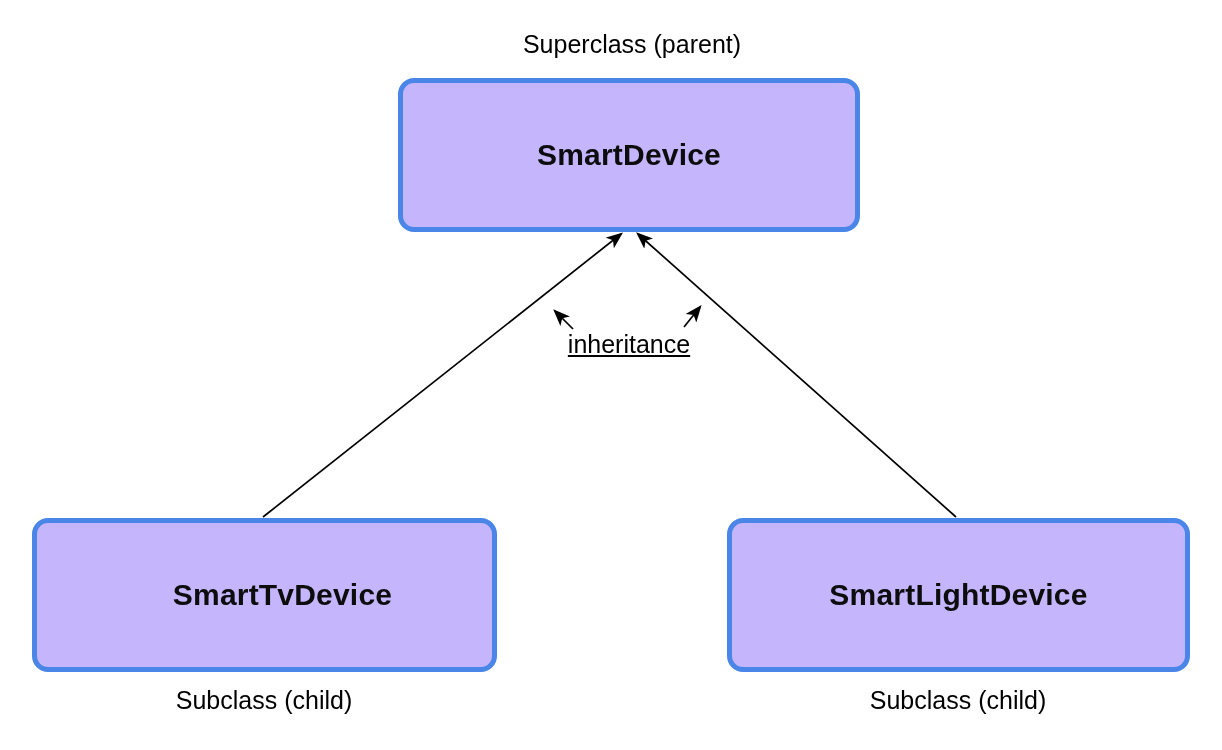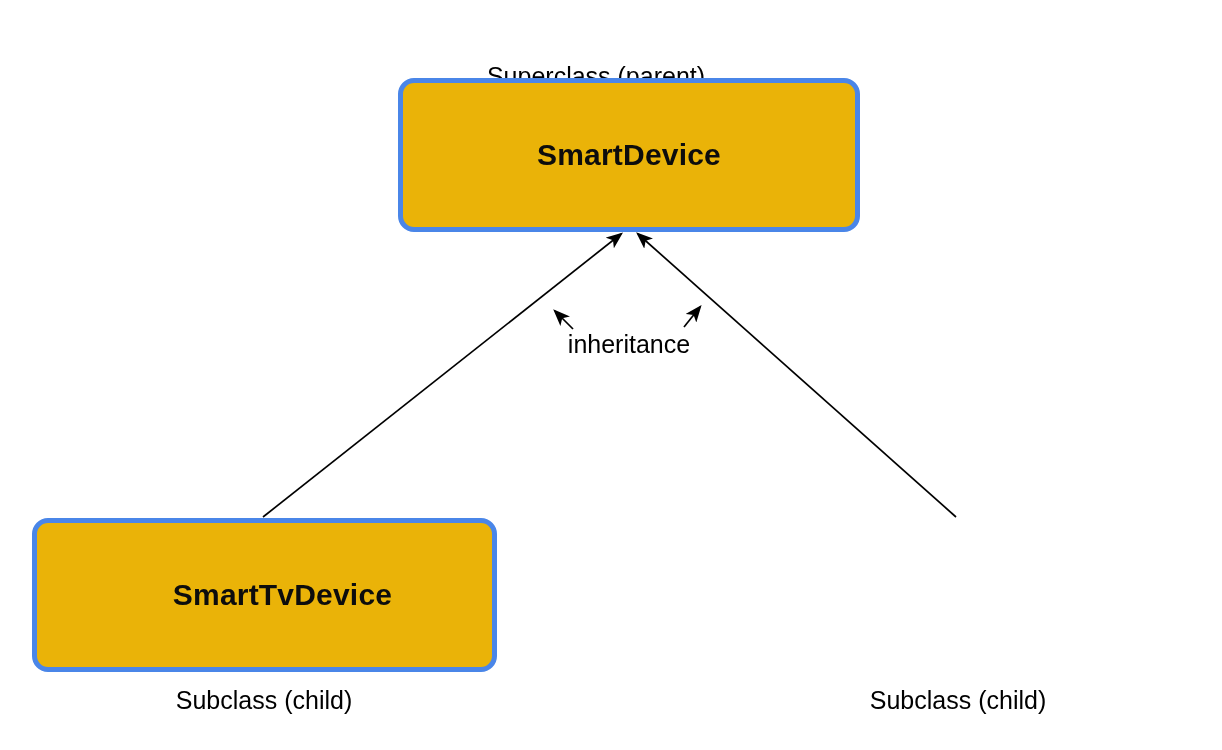--- a/index.html
+++ b/index.html
@@ -20,44 +20,44 @@
     position: absolute;
     inset: 0;
     width: 1222px;
     height: 750px;
   }
   .node {
     position: absolute;
     box-sizing: border-box;
     border: 5px solid #4a86e8;
     border-radius: 16px;
-    background: #eab308;
+    background: #c4b5fd;
     display: flex;
     align-items: center;
     justify-content: center;
     font-size: 30px;
     font-weight: 600;
     letter-spacing: 0.2px;
     color: #0d0d0d;
   }
   .node-parent { left: 398px; top: 78px;  width: 462px; height: 154px; }
   .node-tv     { left: 32px;  top: 518px; width: 465px; height: 154px; padding-left: 36px; }
   .node-light  { left: 727px; top: 518px; width: 463px; height: 154px; }
   .caption {
     position: absolute;
     transform: translateX(-50%);
     font-size: 25px;
     font-weight: 400;
     white-space: nowrap;
     color: #000000;
   }
-  .caption-parent { left: 596px; top: 30px; margin-top: 32px; }
+  .caption-parent { left: 632px; top: 30px; }
   .caption-tv     { left: 264px; top: 686px; }
   .caption-light  { left: 958px; top: 686px; }
-  .caption-edge   { left: 629px; top: 330px; }
+  .caption-edge   { left: 629px; top: 330px; text-decoration: underline; }
 </style>
 </head>
 <body>
 
 <div class="canvas">
 
   <svg class="connector-layer" viewBox="0 0 1222 750" xmlns="http://www.w3.org/2000/svg" aria-hidden="true">
     <defs>
       <marker id="arrowhead" markerWidth="10" markerHeight="8" refX="8.5" refY="4" orient="auto" markerUnits="strokeWidth">
         <path d="M0,0 L10,4 L0,8 L2.5,4 Z" fill="#000000"></path>
@@ -76,18 +76,21 @@
   <div class="node node-parent">
     <span>SmartDevice</span>
   </div>
 
   <div class="caption caption-edge">inheritance</div>
 
   <div class="node node-tv">
     <span>SmartTvDevice</span>
   </div>
 
+  <div class="node node-light">
+    <span>SmartLightDevice</span>
+  </div>
 
   <div class="caption caption-tv">Subclass (child)</div>
 
   <div class="caption caption-light">Subclass (child)</div>
 
 </div>
 
 </body></html>

